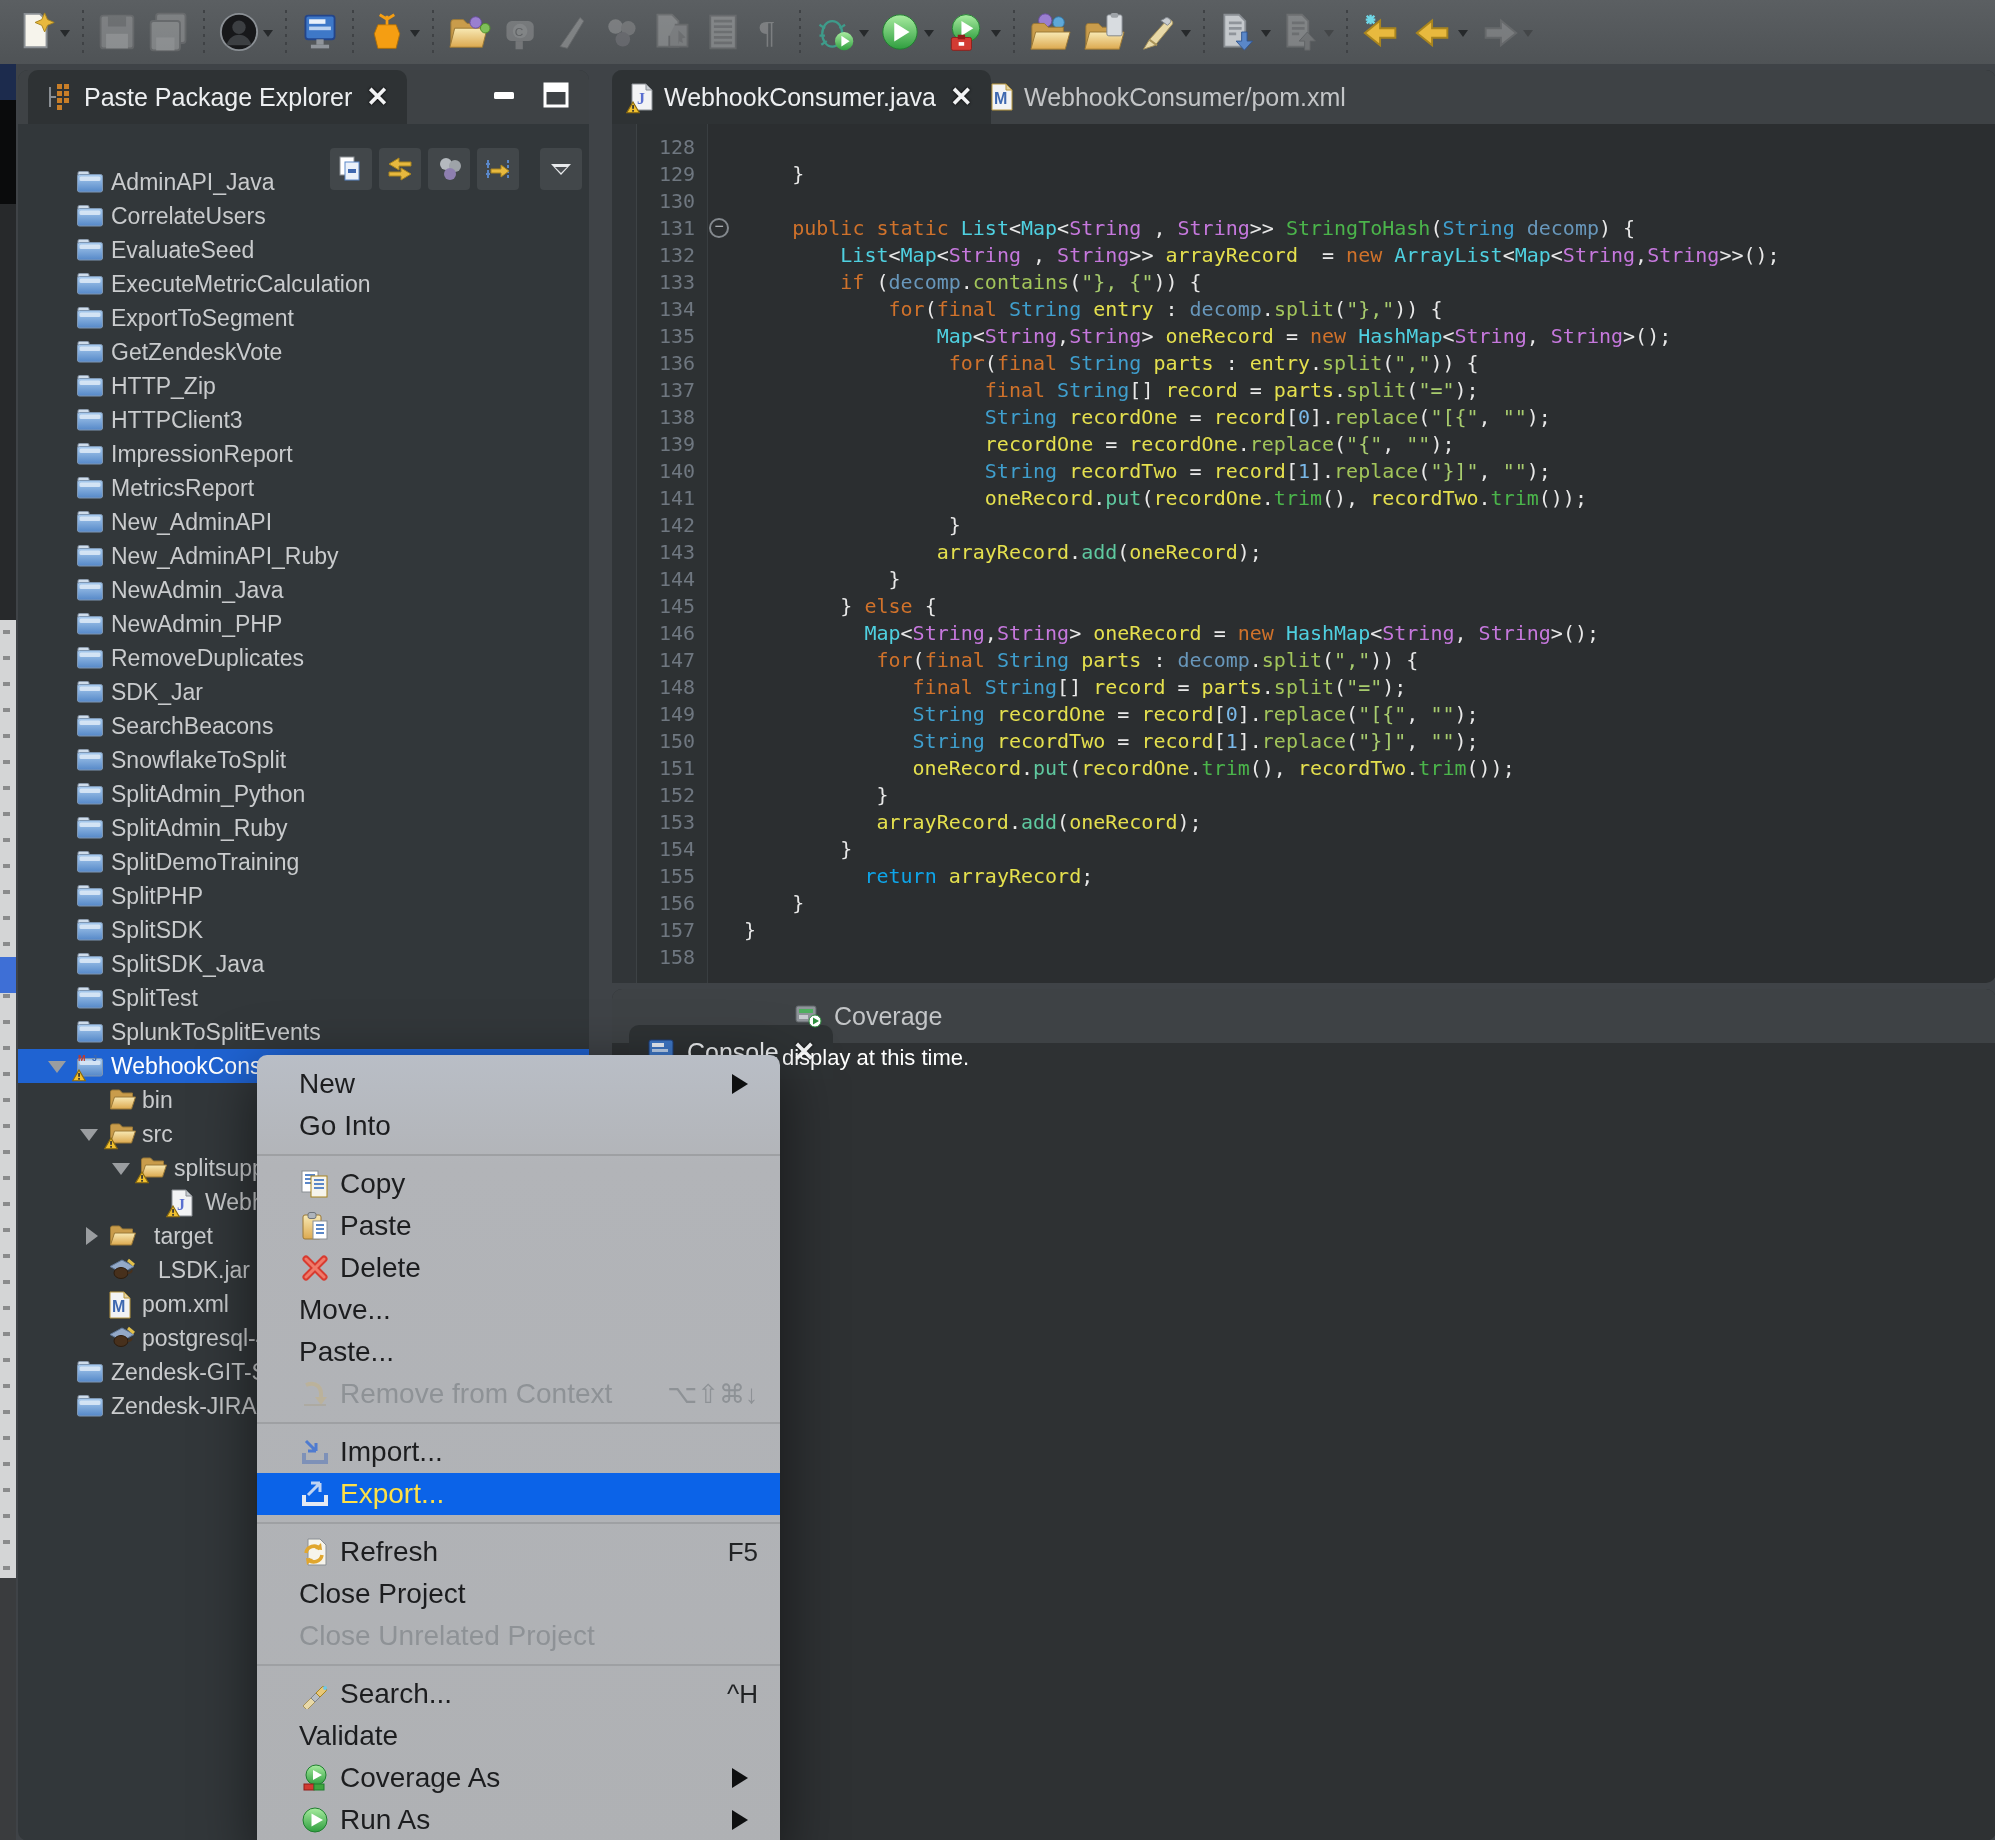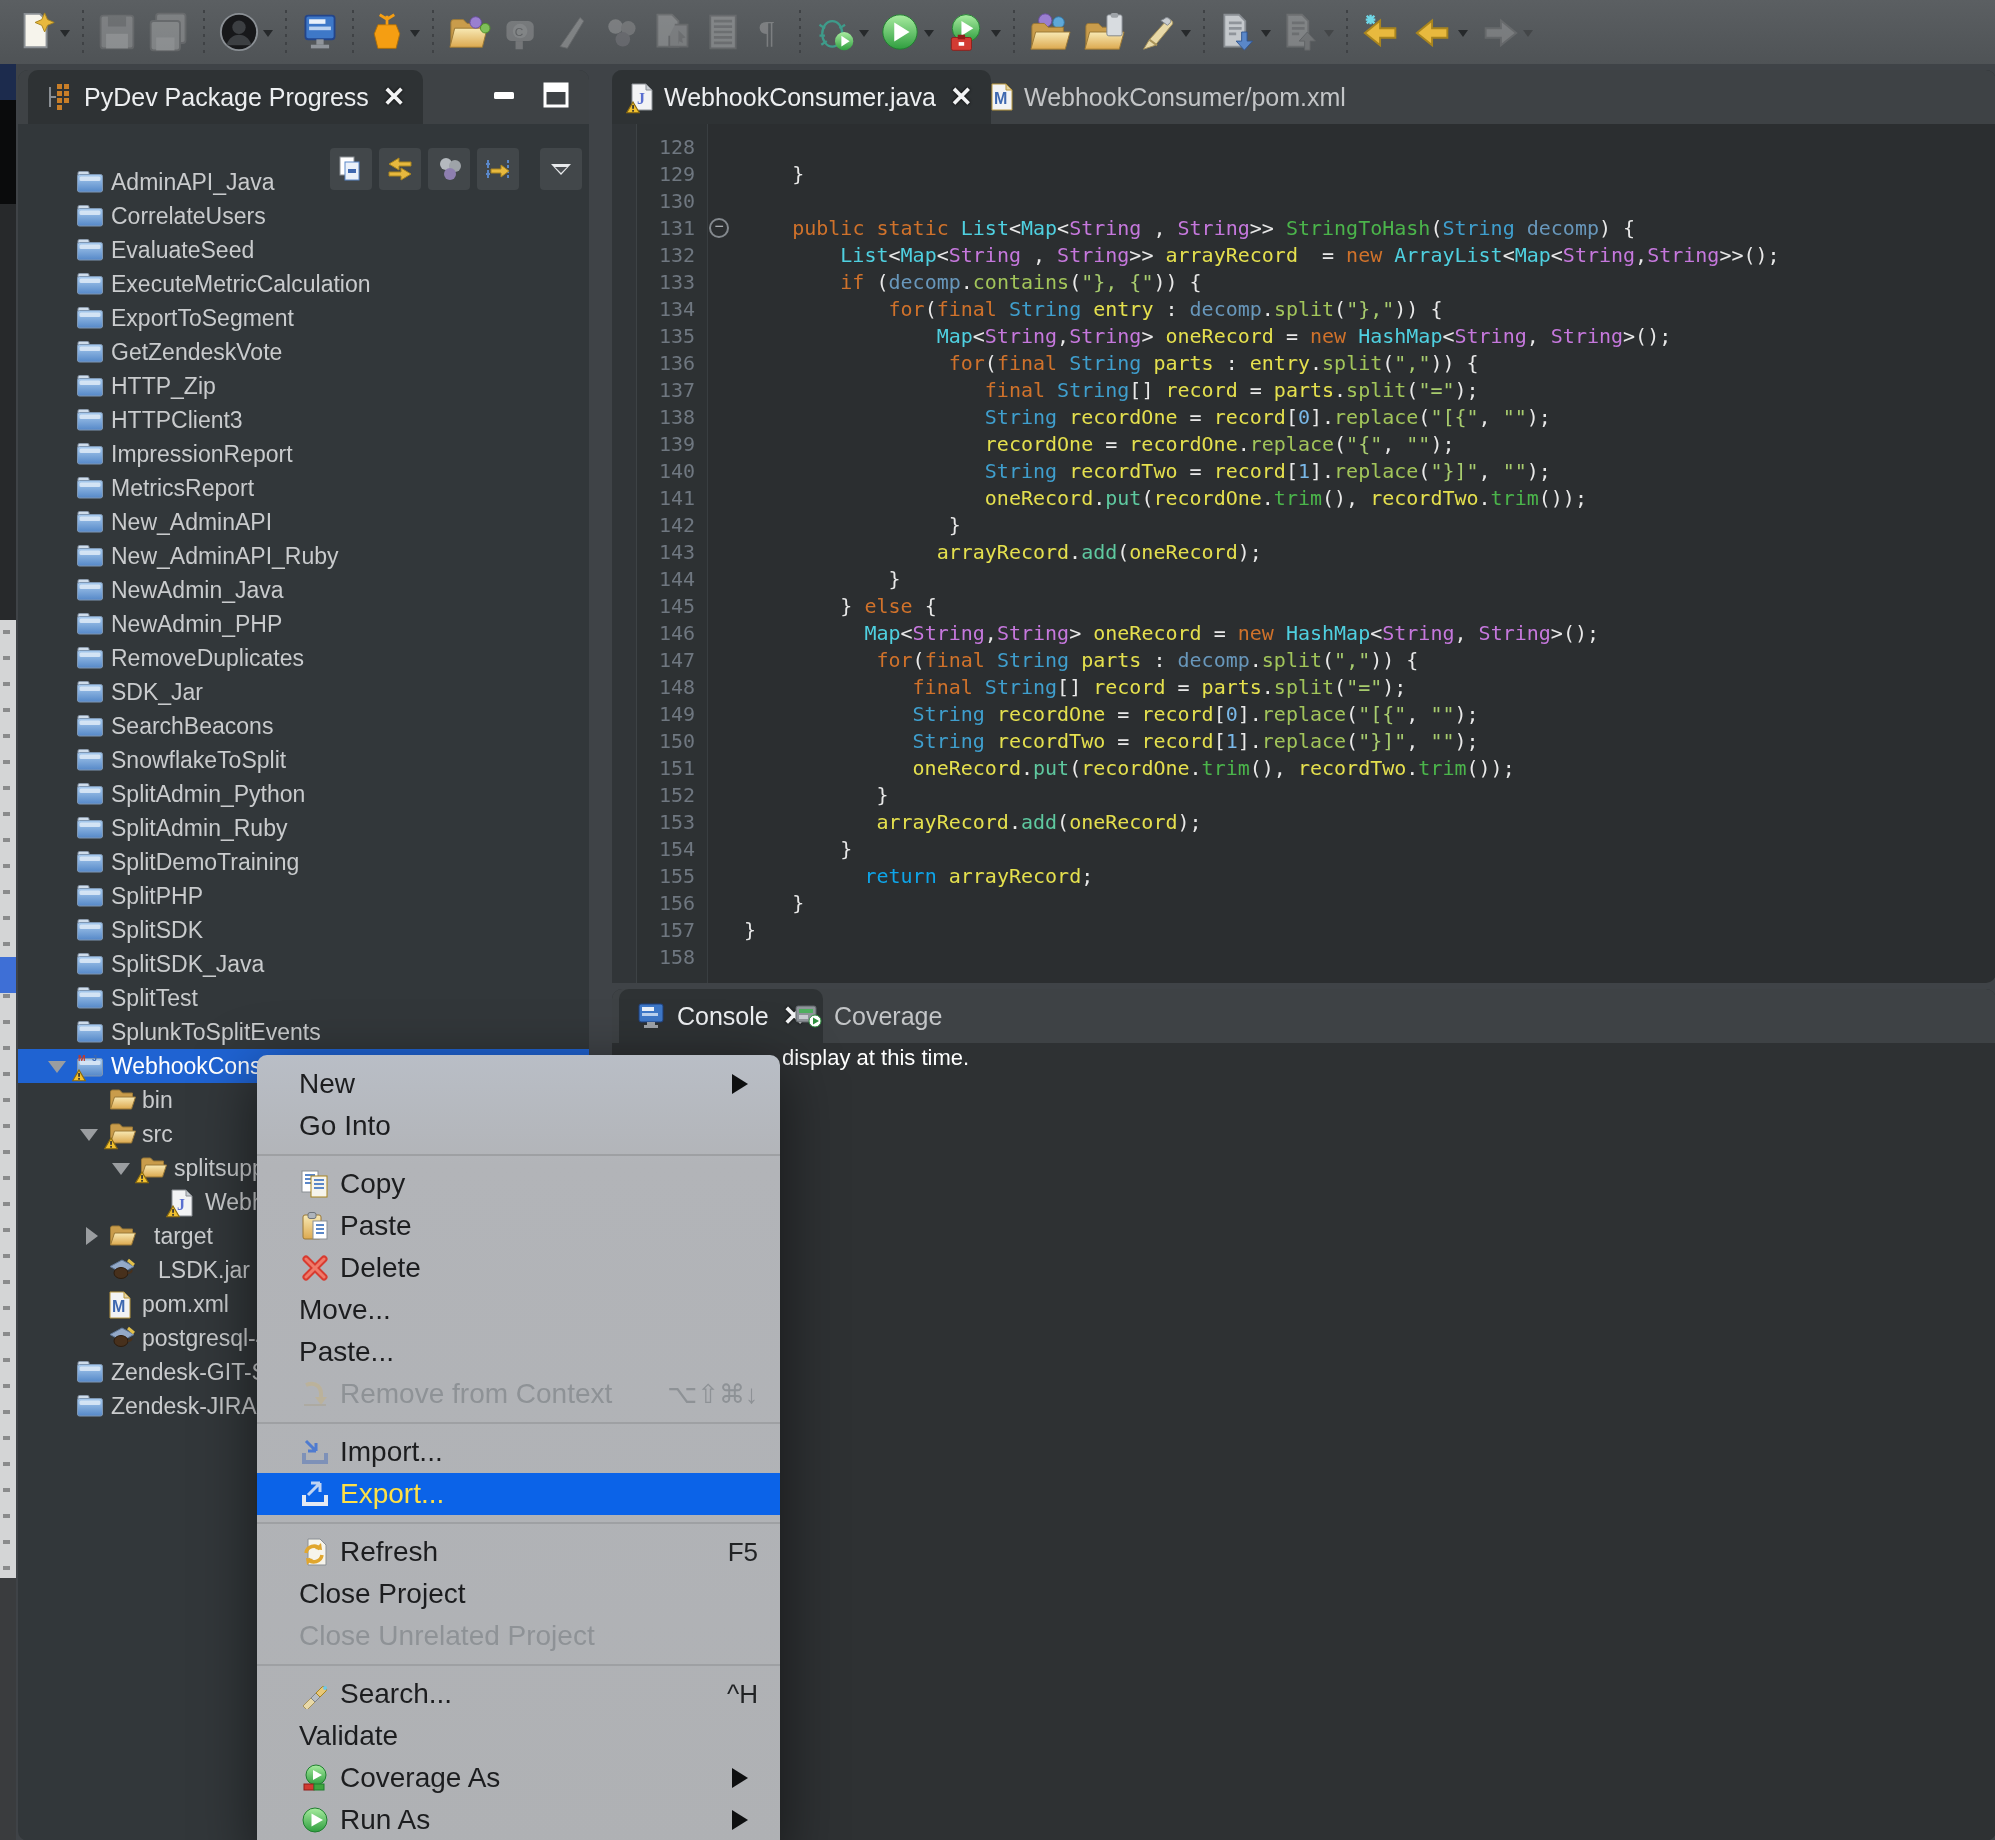--- a/index.html
+++ b/index.html
@@ -358,21 +358,21 @@
             <path d="M4 5v20M4 15h6" stroke="#8A8F94" stroke-width="2" fill="none"></path>
             <rect x="11" y="2" width="5" height="5" fill="#C87E28"></rect>
             <rect x="18" y="2" width="5" height="5" fill="#C87E28"></rect>
             <rect x="11" y="9" width="5" height="5" fill="#C87E28"></rect>
             <rect x="18" y="9" width="5" height="5" fill="#C87E28"></rect>
             <rect x="11" y="16" width="5" height="5" fill="#C87E28"></rect>
             <rect x="18" y="16" width="5" height="5" fill="#C87E28"></rect>
             <rect x="11" y="23" width="5" height="5" fill="#C87E28"></rect>
           </svg>
         </span>
-      <span>PyDev Package Progress</span>
+      <span>Paste Package Explorer</span>
       <span class="tabx">✕</span>
     </div>
   </div>
   <div id="exp-minmax">
     <span class="mmbtn">
       <svg width="26" height="26" viewBox="0 0 26 26">
           <rect x="3" y="10" width="20" height="7" rx="1.5" fill="#FFFFFF"></rect>
         </svg>
     </span>
     <span class="mmbtn">
@@ -887,21 +887,21 @@
         <div class="cl"><span class="num">155</span><span class="foldc"></span><span class="txt">          <span style="color: #0ea5e9;">return</span><span style="color: rgb(232, 232, 232);"> </span><span style="color: rgb(229, 224, 78);">arrayRecord</span><span style="color: rgb(232, 232, 232);">;</span></span></div>
         <div class="cl"><span class="num">156</span><span class="foldc"></span><span class="txt">    <span style="color: rgb(232, 232, 232);">}</span></span></div>
         <div class="cl"><span class="num">157</span><span class="foldc"></span><span class="txt"><span style="color: rgb(232, 232, 232);">}</span></span></div>
         <div class="cl"><span class="num">158</span><span class="foldc"></span><span class="txt"></span></div>
       </div>
   </div>
 </div>
 
 <div id="console" class="panel">
   <div class="phead" id="con-tabs">
-      <div class="tab active" style="left: 7px;">
+      <div class="tab active" style="left: 17px; margin-top: 36px;">
         <span>
           <svg width="30" height="26" viewBox="0 0 30 26">
             <rect x="2" y="1" width="24" height="18" rx="2" fill="#3E78C8" stroke="#1E3E78"></rect>
             <rect x="5" y="4" width="12" height="4" fill="#EAF1FA"></rect>
             <rect x="5" y="10" width="16" height="3" fill="#BCD3F0"></rect>
             <rect x="10" y="19" width="8" height="3" fill="#9EA3A8"></rect>
             <rect x="7" y="22" width="14" height="3" fill="#9EA3A8"></rect>
           </svg>
         </span>
         <span>Console</span>

